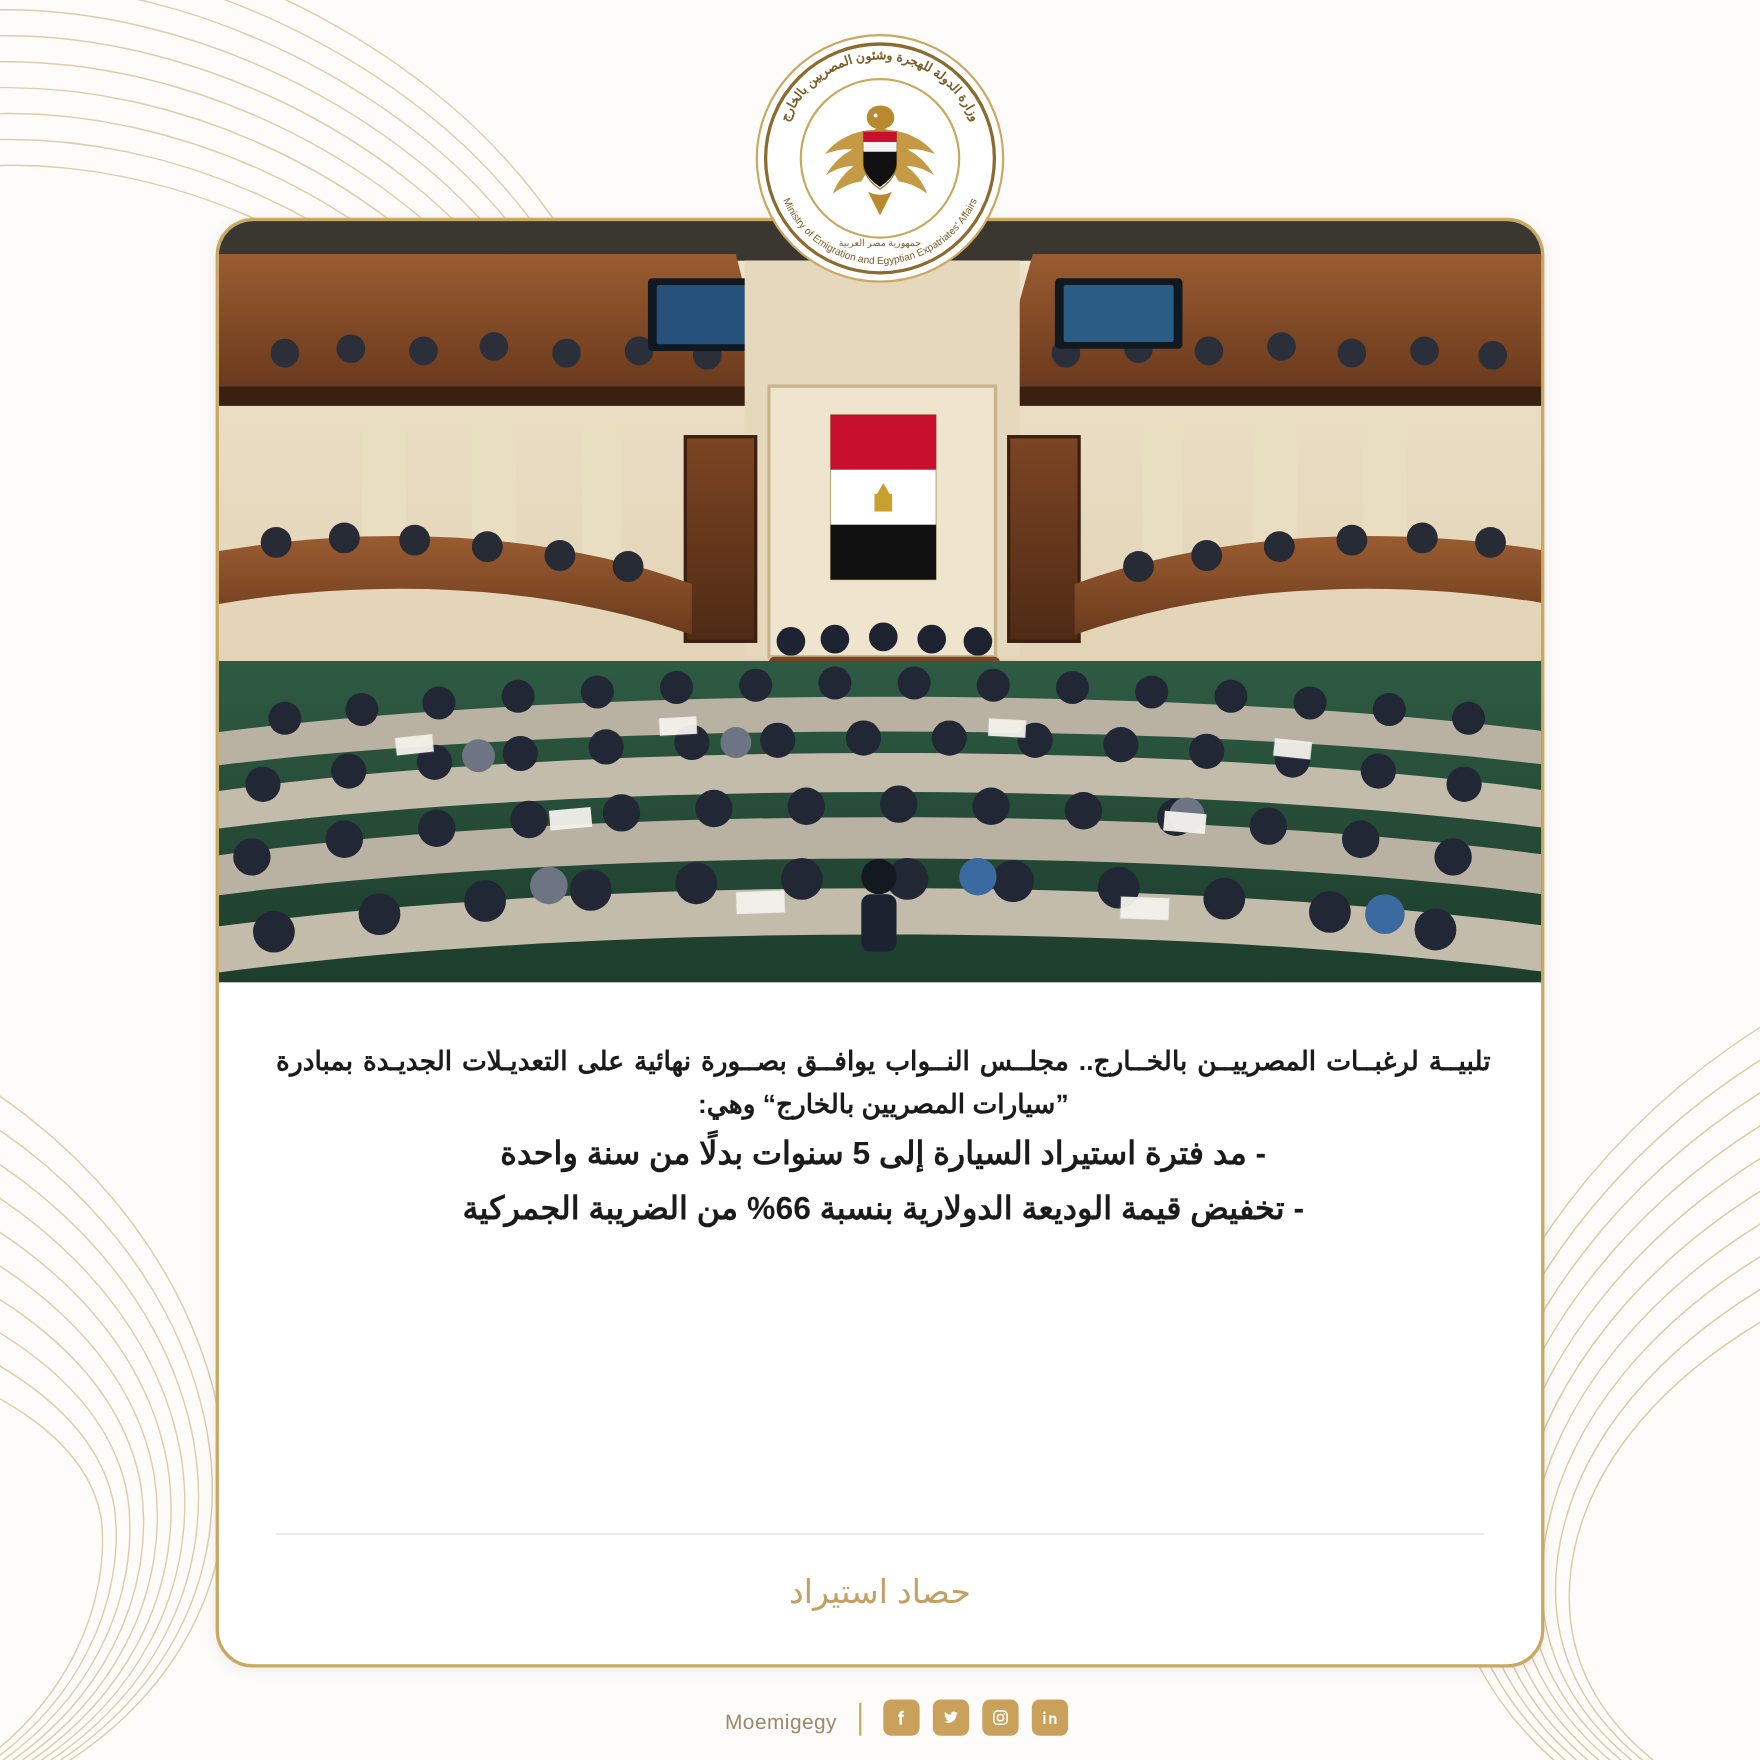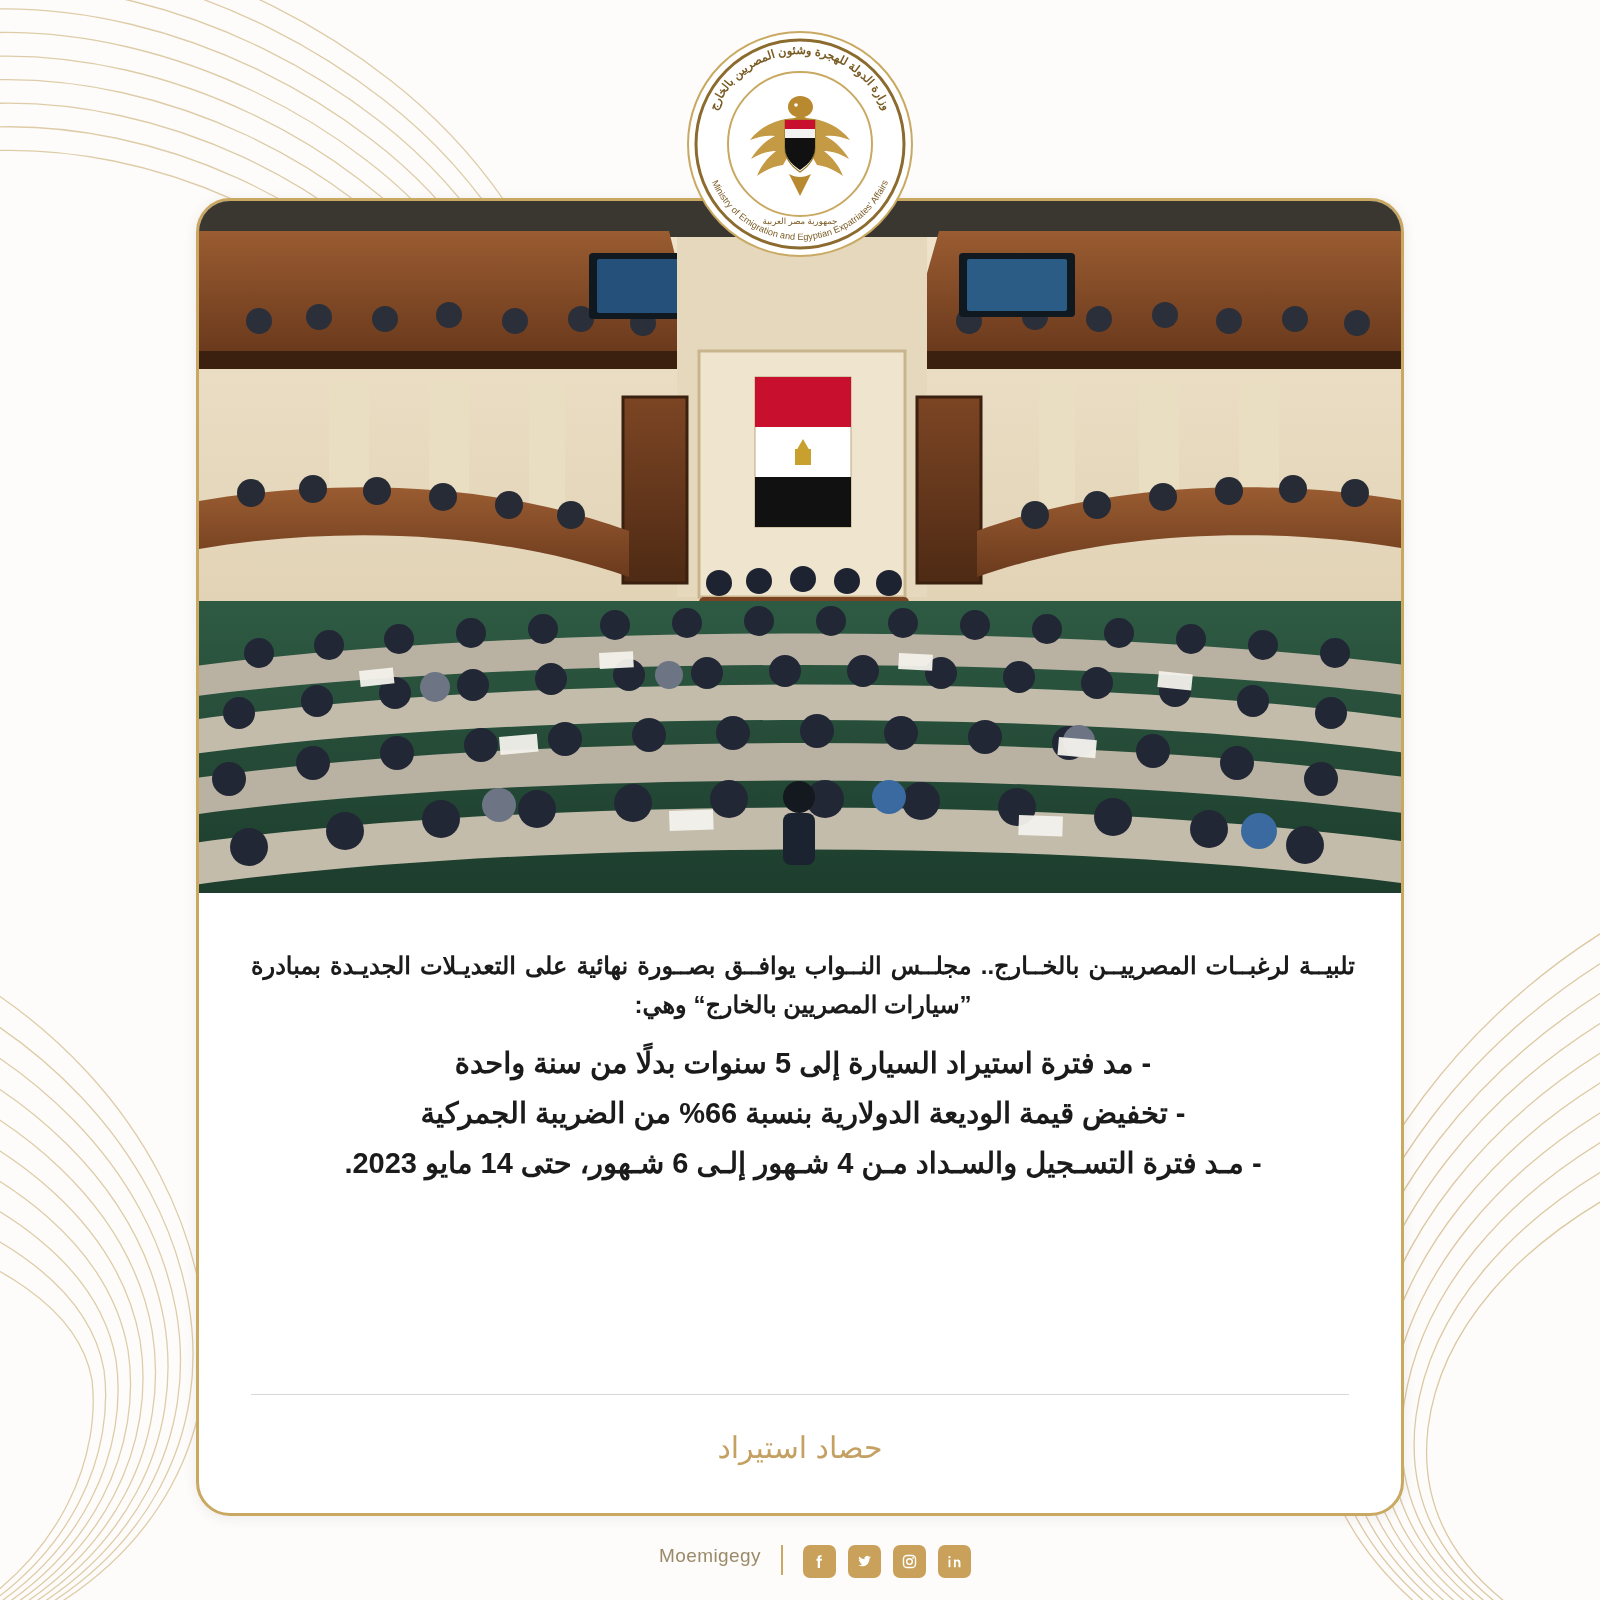--- a/index.html
+++ b/index.html
@@ -65,21 +65,21 @@
   .headline {
     font-size: 24px;
     line-height: 1.62;
     font-weight: bold;
     color: #1b1b1b;
     letter-spacing: .1px;
     text-align: justify;
     text-align-last: center;
   }
   .bullets {
-    margin-top: 14px;
+    margin-top: 0;
     font-size: 29px;
     line-height: 1.72;
     font-weight: bold;
     color: #1b1b1b;
     text-align: center;
   }
   .bullets div { white-space: normal; }
 
   .divider {
     position: absolute;
@@ -96,21 +96,21 @@
     font-size: 30px;
     color: #c4a063;
     font-weight: normal;
   }
 
   
   .bottom-bar {
     position: absolute;
     left: 0; right: 0; bottom: 22px;
     display: flex;
-    align-items: flex-start;
+    align-items: flex-end;
     justify-content: center;
     gap: 20px;
     z-index: 6;
     direction: ltr;
     margin-left: 30px;
   }
   .handle {
     font-size: 19px;
     color: #9b8a6a;
     letter-spacing: .4px;
@@ -421,21 +421,20 @@
 
         <rect width="1208" height="692" fill="none"></rect>
       </svg>
     </div>
 
     <div class="text-block">
       <div class="headline">تلبيــة لرغبــات المصرييــن بالخــارج.. مجلــس النــواب يوافــق بصــورة نهائية على التعديـلات الجديـدة بمبادرة ”سيارات المصريين بالخارج“ وهي:</div>
       <div class="bullets">
         <div>- مد فترة استيراد السيارة إلى 5 سنوات بدلًا من سنة واحدة</div>
         <div>- تخفيض قيمة الوديعة الدولارية بنسبة 66% من الضريبة الجمركية</div>
-        <div>- مـد فترة التسـجيل والسـداد مـن 4 شـهور إلـى 6 شـهور، حتى 14 مايو 2023.</div>
       </div>
     </div>
 
     <div class="divider"></div>
     <div class="footer-label">حصاد استيراد</div>
   </div>
 
   <div class="bottom-bar">
     <span class="handle">Moemigegy</span>
     <span class="sep"></span>

